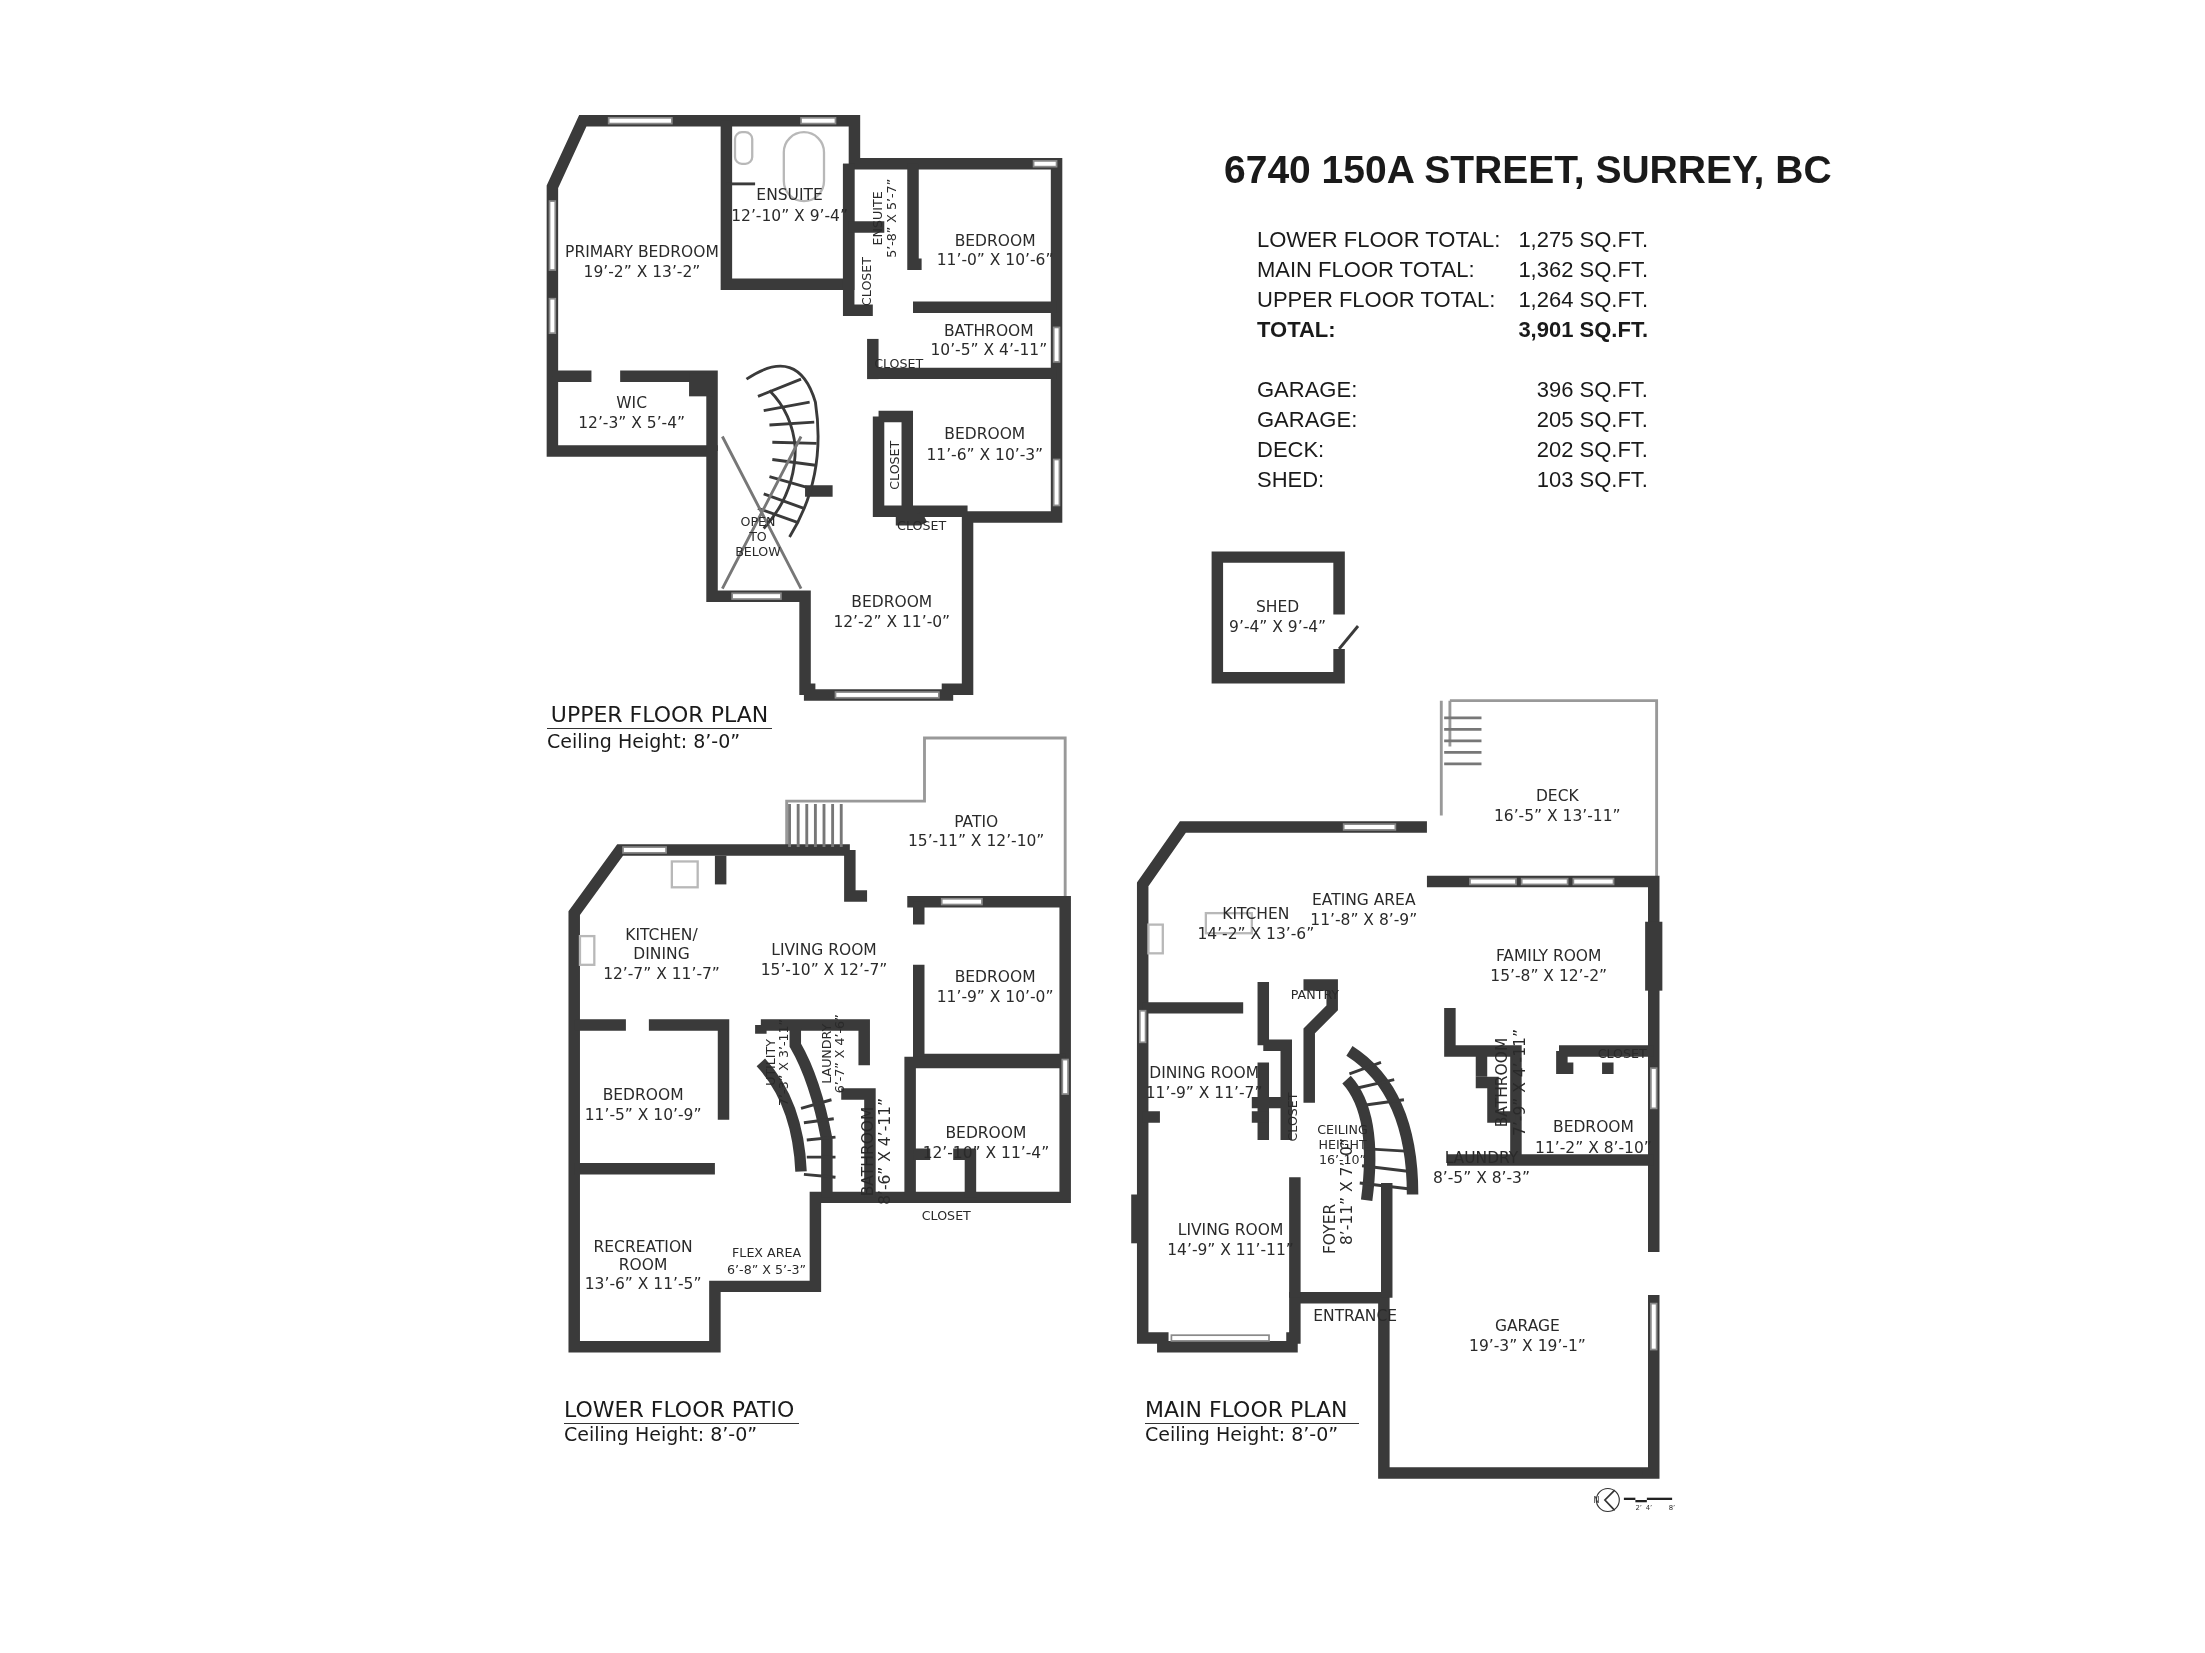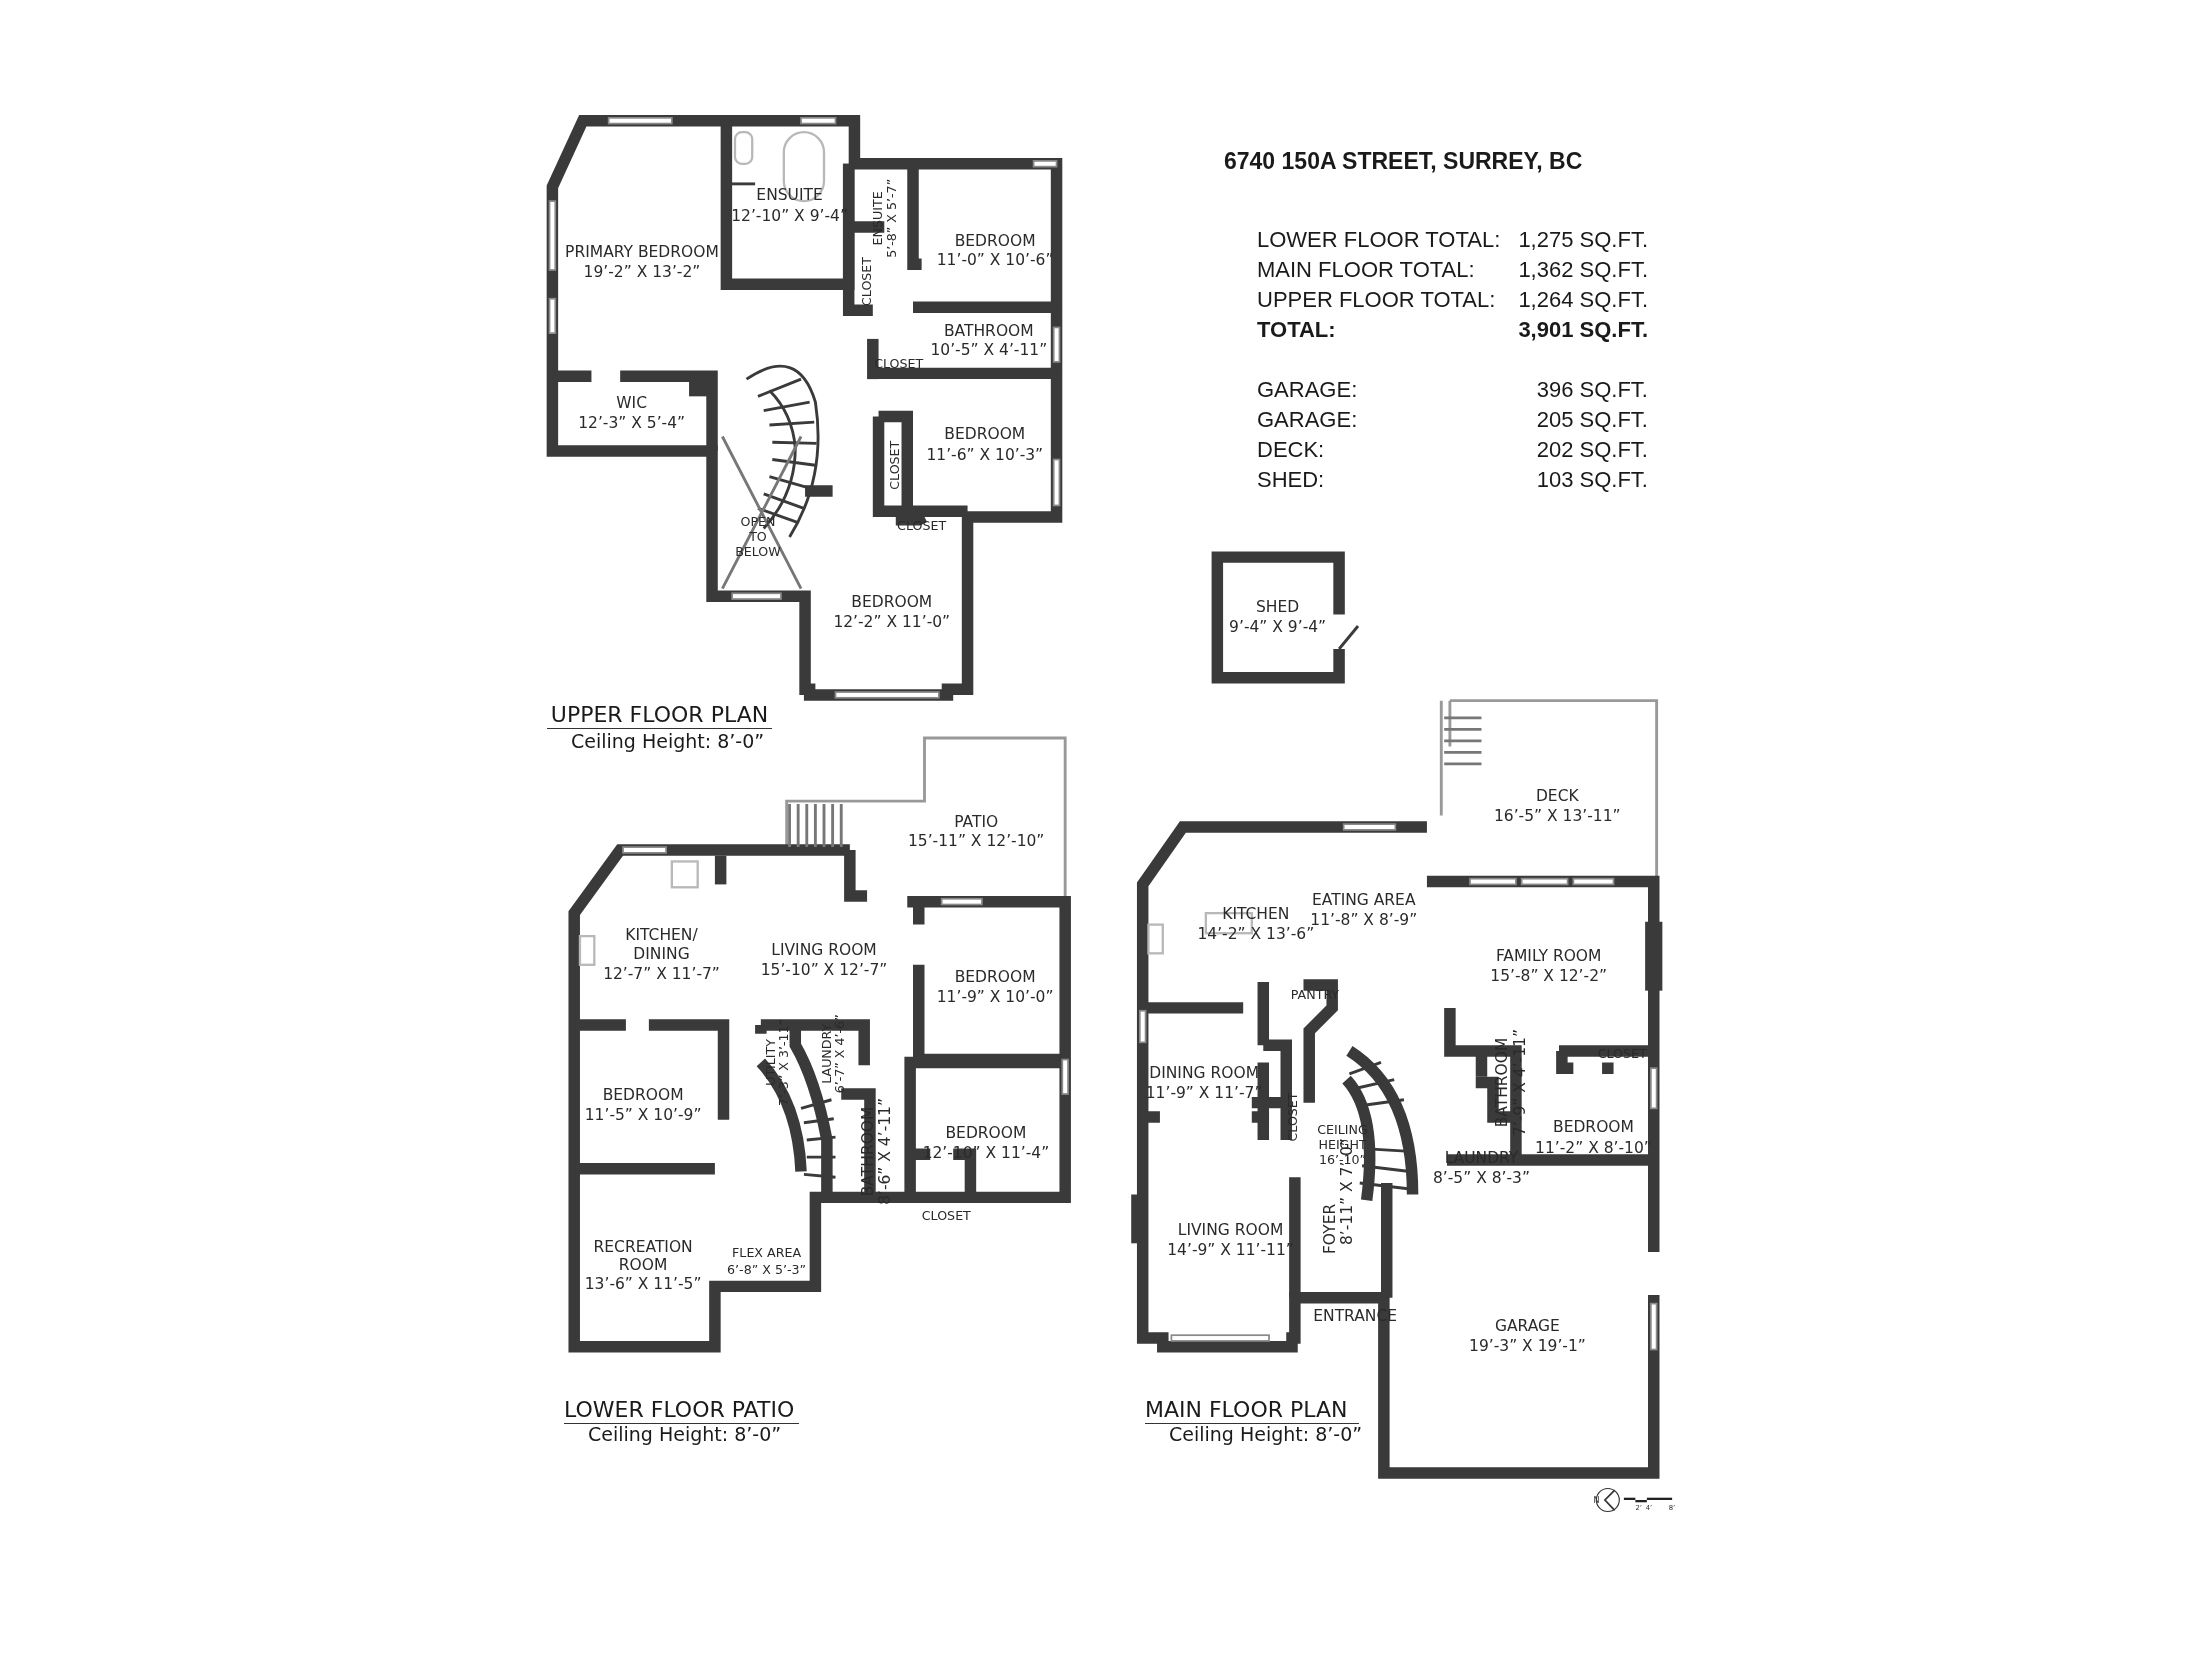--- a/index.html
+++ b/index.html
@@ -5,29 +5,29 @@
   html, body { margin:0; padding:0; background:#ffffff; }
   body { width:2205px; height:1654px; position:relative; overflow:hidden;
          font-family:"Liberation Sans", sans-serif; color:#1e1e1e; }
   svg { position:absolute; left:0; top:0; }
   .wall { fill:none; stroke:#3a3a3a; stroke-width:20; stroke-linejoin:miter; }
   .thin { fill:none; stroke:#3a3a3a; stroke-width:5; }
   .fix  { fill:none; stroke:#b8b8b8; stroke-width:4; }
   .win  { fill:#ffffff; stroke:#8a8a8a; stroke-width:3; }
   .rl   { font-family:"DejaVu Sans", sans-serif; font-size:27px; fill:#2a2a2a; text-anchor:middle; }
   .rs   { font-family:"DejaVu Sans", sans-serif; font-size:22px; fill:#2a2a2a; text-anchor:middle; }
-  .title { position:absolute; left:1224px; top:148px; font-size:23px; font-weight:bold; letter-spacing:0px; color:#1a1a1a; }
+  .title { position:absolute; left:1224px; top:148px; font-size:39px; font-weight:bold; letter-spacing:0px; color:#1a1a1a; }
   .totals { position:absolute; left:1257px; top:227px; font-size:22px; color:#1a1a1a; }
   .totals .row { position:relative; height:30px; width:391px; }
   .totals .lbl { position:absolute; left:0; }
   .totals .val { position:absolute; right:0; }
   .totals .bold { font-weight:bold; }
   .totals .gap { height:30px; }
   .plan-title { position:absolute; font-family:"DejaVu Sans", sans-serif; font-size:22px; color:#1a1a1a; border-bottom:1.7px solid #333; padding-bottom:1.1px; letter-spacing:0px; }
-  .plan-sub { position:absolute; font-family:"DejaVu Sans", sans-serif; font-size:19px; color:#1a1a1a;margin-left:24px; }
+  .plan-sub { position:absolute; font-family:"DejaVu Sans", sans-serif; font-size:19px; color:#1a1a1a; }
 </style>
 </head>
 <body>
 
 <div class="title">6740 150A STREET, SURREY, BC</div>
 
 <div class="totals">
   <div class="row">
     <span class="lbl">LOWER FLOOR TOTAL:</span>
     <span class="val">1,275 SQ.FT.</span>

